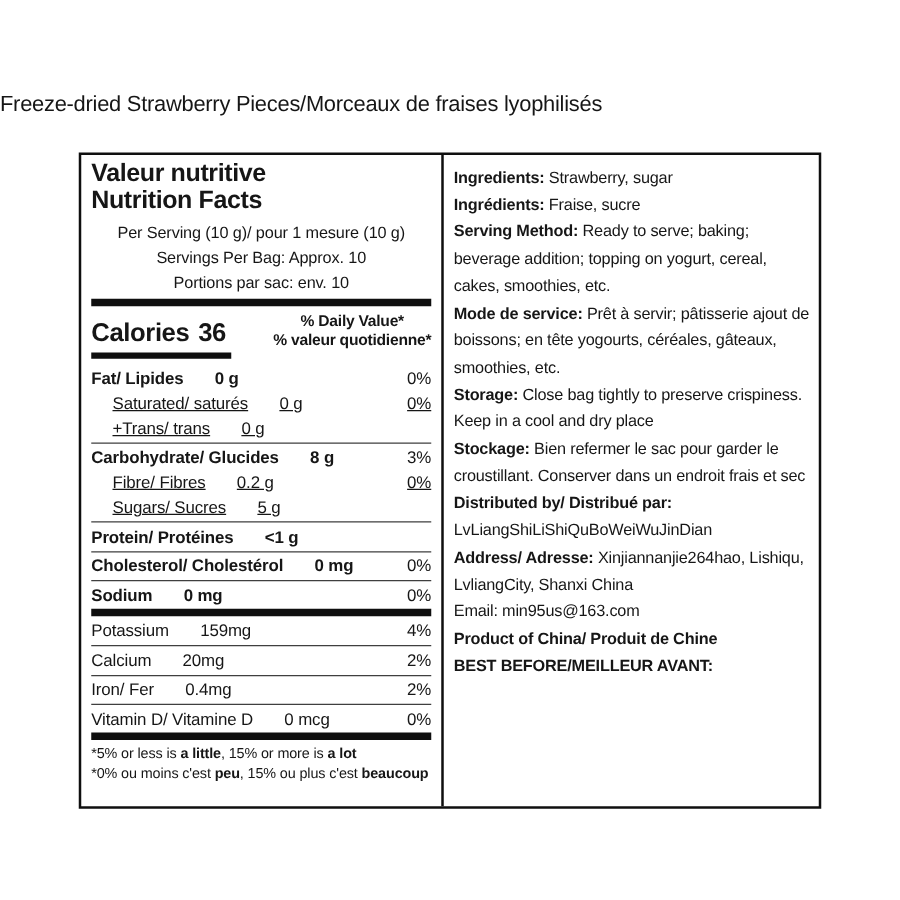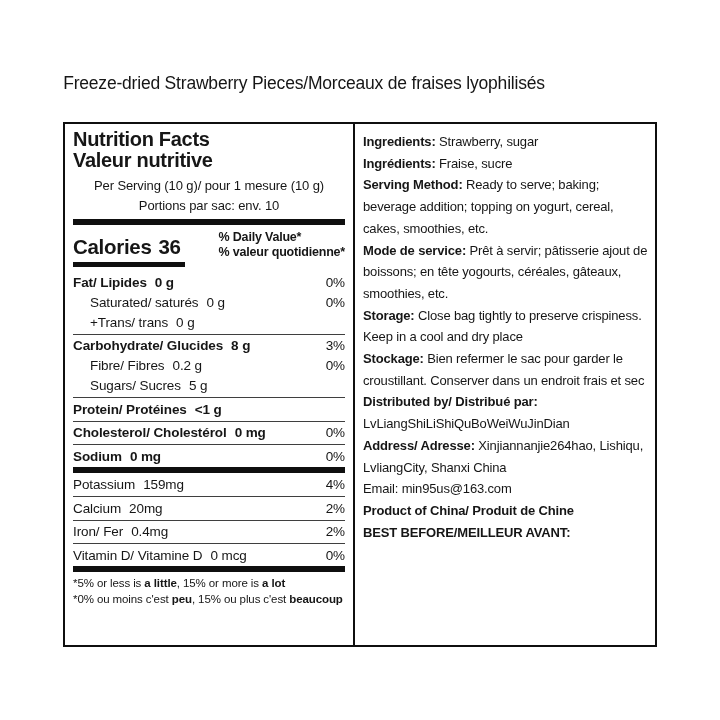--- a/index.html
+++ b/index.html
@@ -4,65 +4,66 @@
 <style>
   :root{
     --bg:#ffffff; --text:#161616; --rule:#0f0f0f; --thin:#3f3f3f;
   }
   *{margin:0;padding:0;box-sizing:border-box;}
   html,body{width:720px;height:720px;background:var(--bg);overflow:hidden;}
   body{font-family:"Liberation Sans","DejaVu Sans",sans-serif;color:var(--text);position:relative;}
   .b{font-weight:bold;}
 
   
-  .title-block{position:absolute;top:73px;left:0;width:608px;text-align:center;line-height:20px;font-size:17.5px;letter-spacing:-0.2px;}
+  .title-block{position:absolute;top:73px;left:0;width:608px;text-align:left;line-height:20px;font-size:17.5px;letter-spacing:-0.2px;}
 
   
   .label-box{position:absolute;left:63px;top:122px;width:594px;height:525px;border:2px solid var(--rule);display:flex;background:var(--bg);}
 
   
   .nf-col{width:290px;border-right:2px solid var(--rule);padding:5px 8px 0 8px;flex-shrink:0;}
   .nf-title{font-size:20px;font-weight:bold;line-height:21px;letter-spacing:-0.3px;}
   .serving-block{margin-top:5px;font-size:13px;line-height:20px;letter-spacing:-0.1px;text-align:center;}
   .bar-thick{height:6px;background:var(--rule);margin-top:3px;}
   .cal-section{display:flex;justify-content:space-between;align-items:flex-end;margin-top:5px;}
   .cal-text{font-size:20.5px;font-weight:bold;line-height:24px;letter-spacing:-0.3px;white-space:nowrap;}
   .cal-text .val{margin-left:7px;}
-  .dv-head{text-align:left;font-size:12.5px;font-weight:bold;line-height:14.5px;letter-spacing:-0.2px;}
+  .dv-head{text-align:center;font-size:12.5px;font-weight:bold;line-height:14.5px;letter-spacing:-0.2px;}
   .cal-underline{width:112px;height:5px;background:var(--rule);margin-top:3px;}
   .nf-rows{margin-top:5px;}
   .nf-row{display:flex;font-size:13.5px;line-height:17px;padding:1.5px 0;letter-spacing:-0.1px;}
   .nf-row .lbl{white-space:nowrap;}
-  .nf-row .amt{margin-left:8px;white-space:nowrap;}
+  .nf-row .amt{margin-left:25px;white-space:nowrap;}
   .nf-row .dv{margin-left:auto;}
-  .nf-row.ind{padding-left:17px;}
+  .nf-row.ind{padding-left:17px;text-decoration:underline;}
   .nf-row.em .lbl,.nf-row.em .amt{font-weight:bold;}
   .nf-row.sep-thin{border-bottom:1.5px solid var(--thin);padding-bottom:3px;margin-bottom:1px;}
   .nf-row.sep-thick{border-bottom:6px solid var(--rule);padding-bottom:2px;margin-bottom:2px;}
   .footnotes{margin-top:3px;font-size:11.5px;line-height:16.5px;letter-spacing:-0.1px;}
 
   
   .info-col{flex:1;padding:7px 5px 0 8px;font-size:13px;line-height:21.7px;letter-spacing:-0.15px;}
 </style>
 </head>
 <body>
 
 <div>
 
   <div class="title-block">
     <div>Freeze-dried Strawberry Pieces/Morceaux de fraises lyophilisés</div>
   </div>
 
   <div class="label-box">
 
     <div class="nf-col">
+      <div class="nf-title">Valeur nutritive</div>
       <div class="nf-title">Nutrition Facts</div>
-      <div class="nf-title">Valeur nutritive</div>
       <div class="serving-block">
         <div>Per Serving (10 g)/ pour 1 mesure (10 g)</div>
+        <div>Servings Per Bag: Approx. 10</div>
         <div>Portions par sac: env. 10</div>
       </div>
       <div class="bar-thick"></div>
       <div class="cal-section">
         <div class="cal-text"><span>Calories</span><span class="val">36</span></div>
         <div class="dv-head">
           <div>% Daily Value*</div>
           <div>% valeur quotidienne*</div>
         </div>
       </div>

